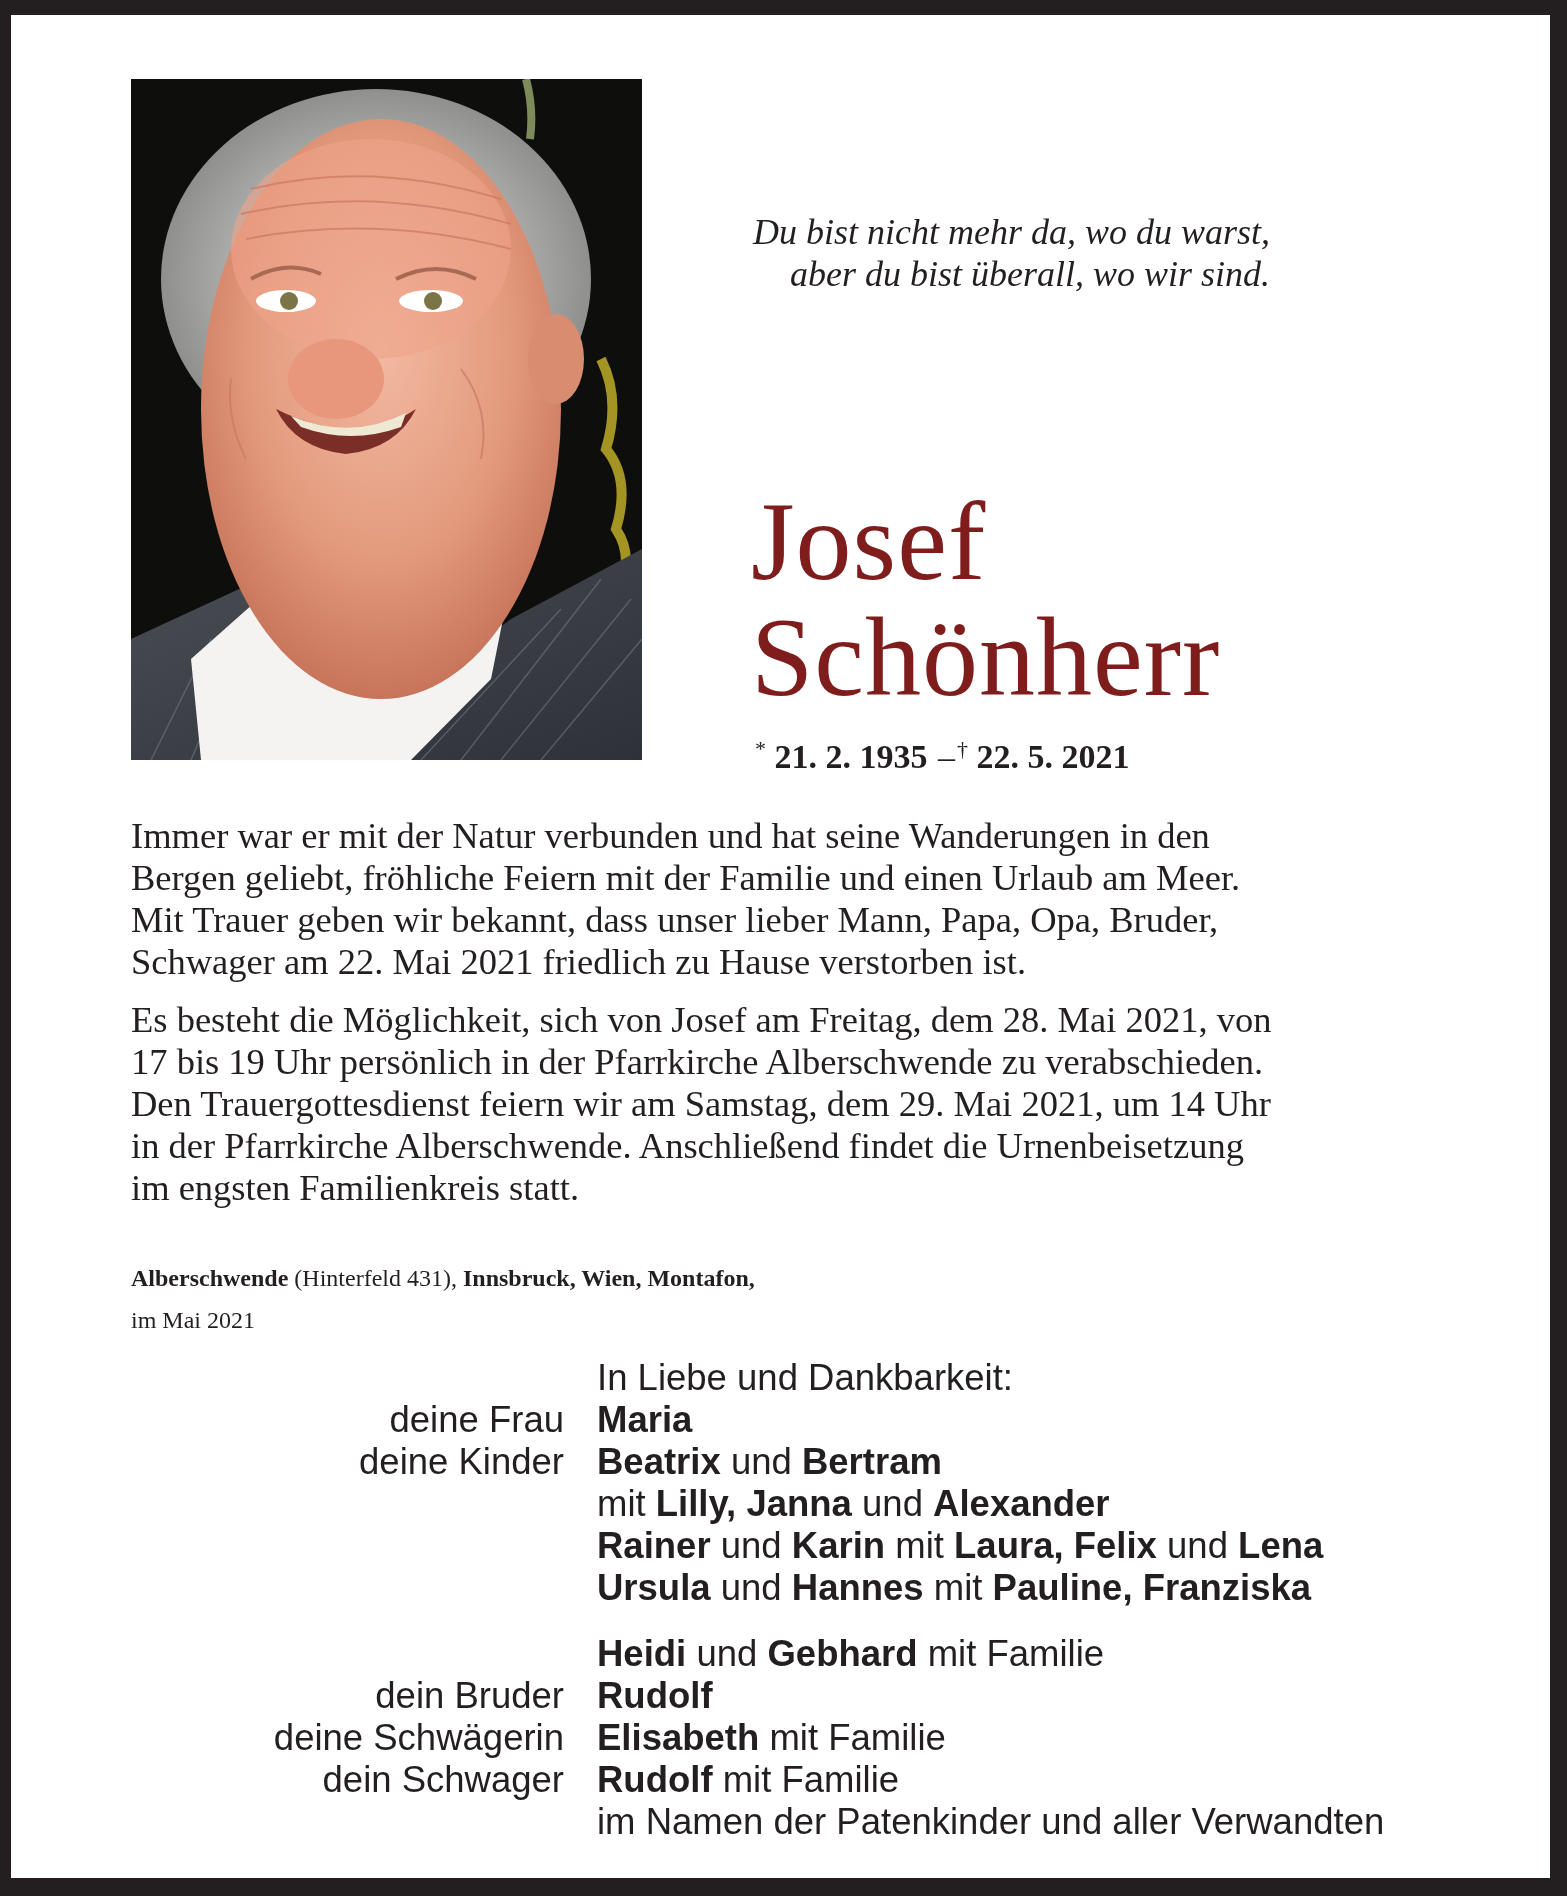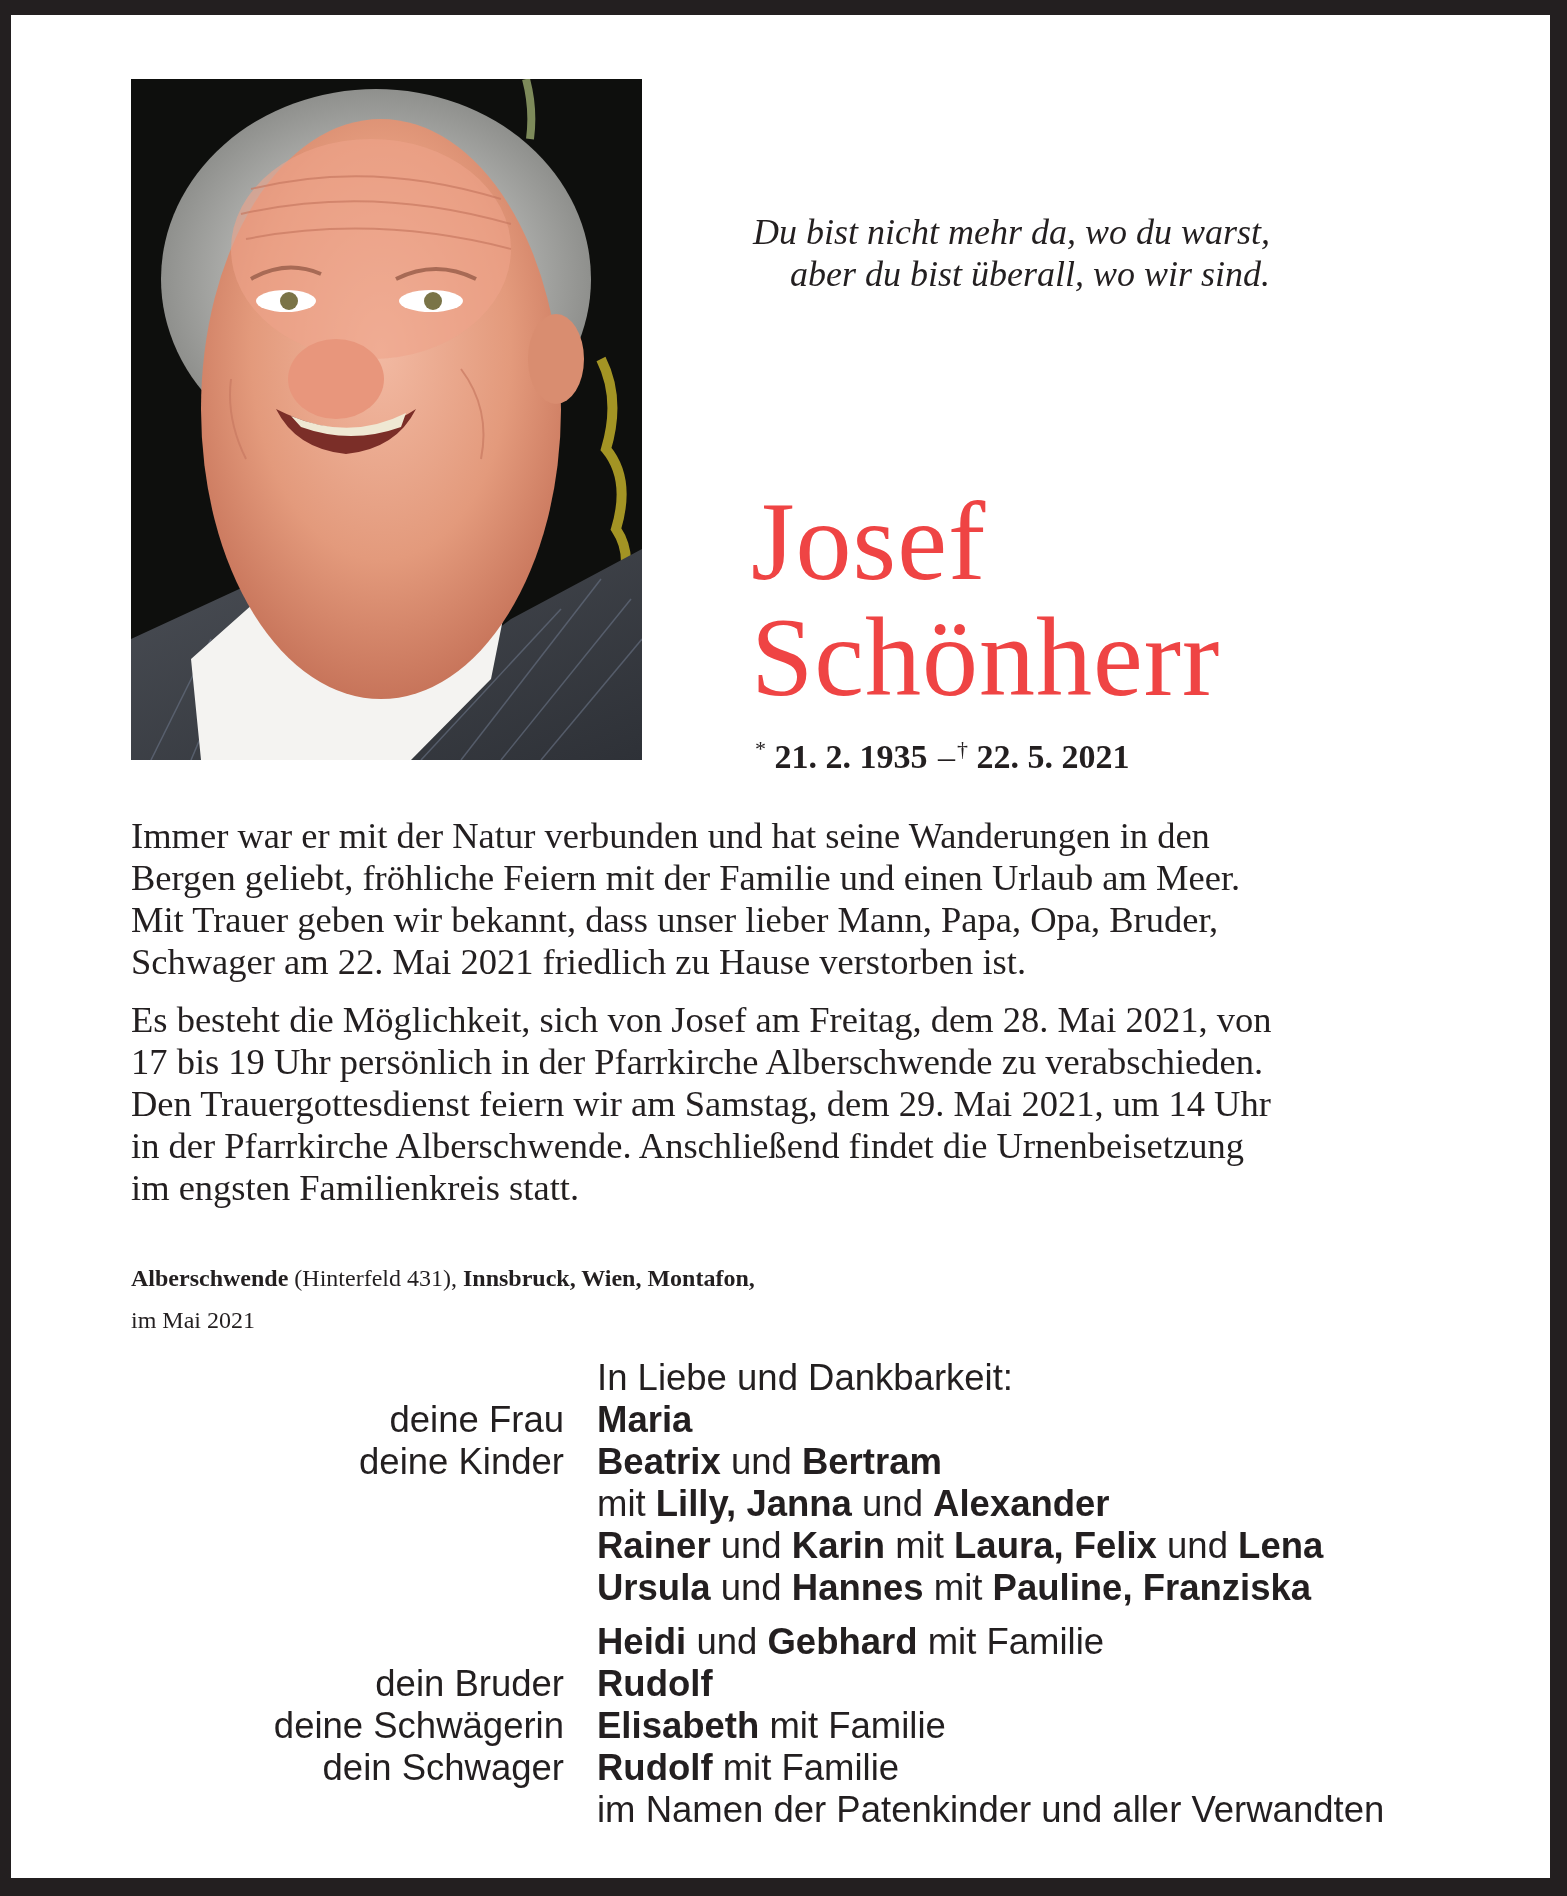--- a/index.html
+++ b/index.html
@@ -3,34 +3,34 @@
   <meta charset="utf-8">
   <style>
     html, body { margin: 0; padding: 0; background: #231f20; }
     body { width: 1567px; height: 1896px; position: relative; overflow: hidden; font-family: "DejaVu Serif", "Liberation Serif", serif; color: #231f20; }
     .frame { position: absolute; left: 0; top: 0; width: 1567px; height: 1896px; background: #231f20; }
     .page { position: absolute; left: 11px; top: 15px; width: 1539px; height: 1863px; background: #ffffff; }
     .photo { position: absolute; left: 120px; top: 64px; width: 511px; height: 681px; overflow: hidden; background: #0d0d0c; }
     .photo svg { display: block; width: 100%; height: 100%; }
     .quote { position: absolute; left: 742px; top: 196px; font-family: "Liberation Serif", serif; font-style: italic; font-size: 36px; line-height: 42px; color: #231f20; white-space: nowrap; }
     .quote div { display: block; text-align: right; }
-    .name { position: absolute; left: 740px; top: 468px; font-family: "Liberation Serif", serif; font-size: 112px; line-height: 116px; color: #ef4444; white-space: nowrap; letter-spacing: 1px; }
+    .name { position: absolute; left: 740px; top: 468px; font-family: "Liberation Serif", serif; font-size: 112px; line-height: 116px; color: #7f1d1d; white-space: nowrap; letter-spacing: 1px; }
     .name div { display: block; }
     .dates { position: absolute; left: 744px; top: 714px; font-family: "Liberation Serif", serif; font-weight: bold; font-size: 34px; line-height: 40px; white-space: nowrap; color: #231f20; }
     .dates sup { font-size: 22px; vertical-align: 12px; font-weight: normal; }
     .dates .dash { font-weight: normal; margin: 0 2px; }
     .body { position: absolute; left: 120px; top: 800px; width: 1322px; font-family: "Liberation Serif", serif; font-size: 36.5px; line-height: 42px; color: #231f20; }
     .body p { margin: 0; white-space: nowrap; }
     .body p + p { margin-top: 16px; }
     .place { position: absolute; left: 120px; top: 1242px; font-family: "Liberation Serif", serif; font-size: 24px; line-height: 42px; color: #231f20; white-space: nowrap; }
     .place div { display: block; }
     b { font-weight: bold; }
     .sig { position: absolute; left: 0; top: 1342px; width: 1520px; font-family: Liberation Sans, sans-serif; font-size: 36.5px; line-height: 42px; color: #231f20; }
     .sig-row { position: relative; height: 42px; white-space: nowrap; }
-    .sig-row.gap { margin-top: 12px; }
+    .sig-row.gap { margin-top: 24px; }
     .sig-label { position: absolute; right: calc(1539px - 572px); top: 0; text-align: right; }
     .sig-text { position: absolute; left: 586px; top: 0; }
   </style>
 </head>
 <body>
 
 <div class="frame"></div>
 <div class="page">
 
   <div class="photo" title="Portrait photo of Josef Schönherr, smiling elderly man with white hair, white shirt and grey pinstripe jacket">

